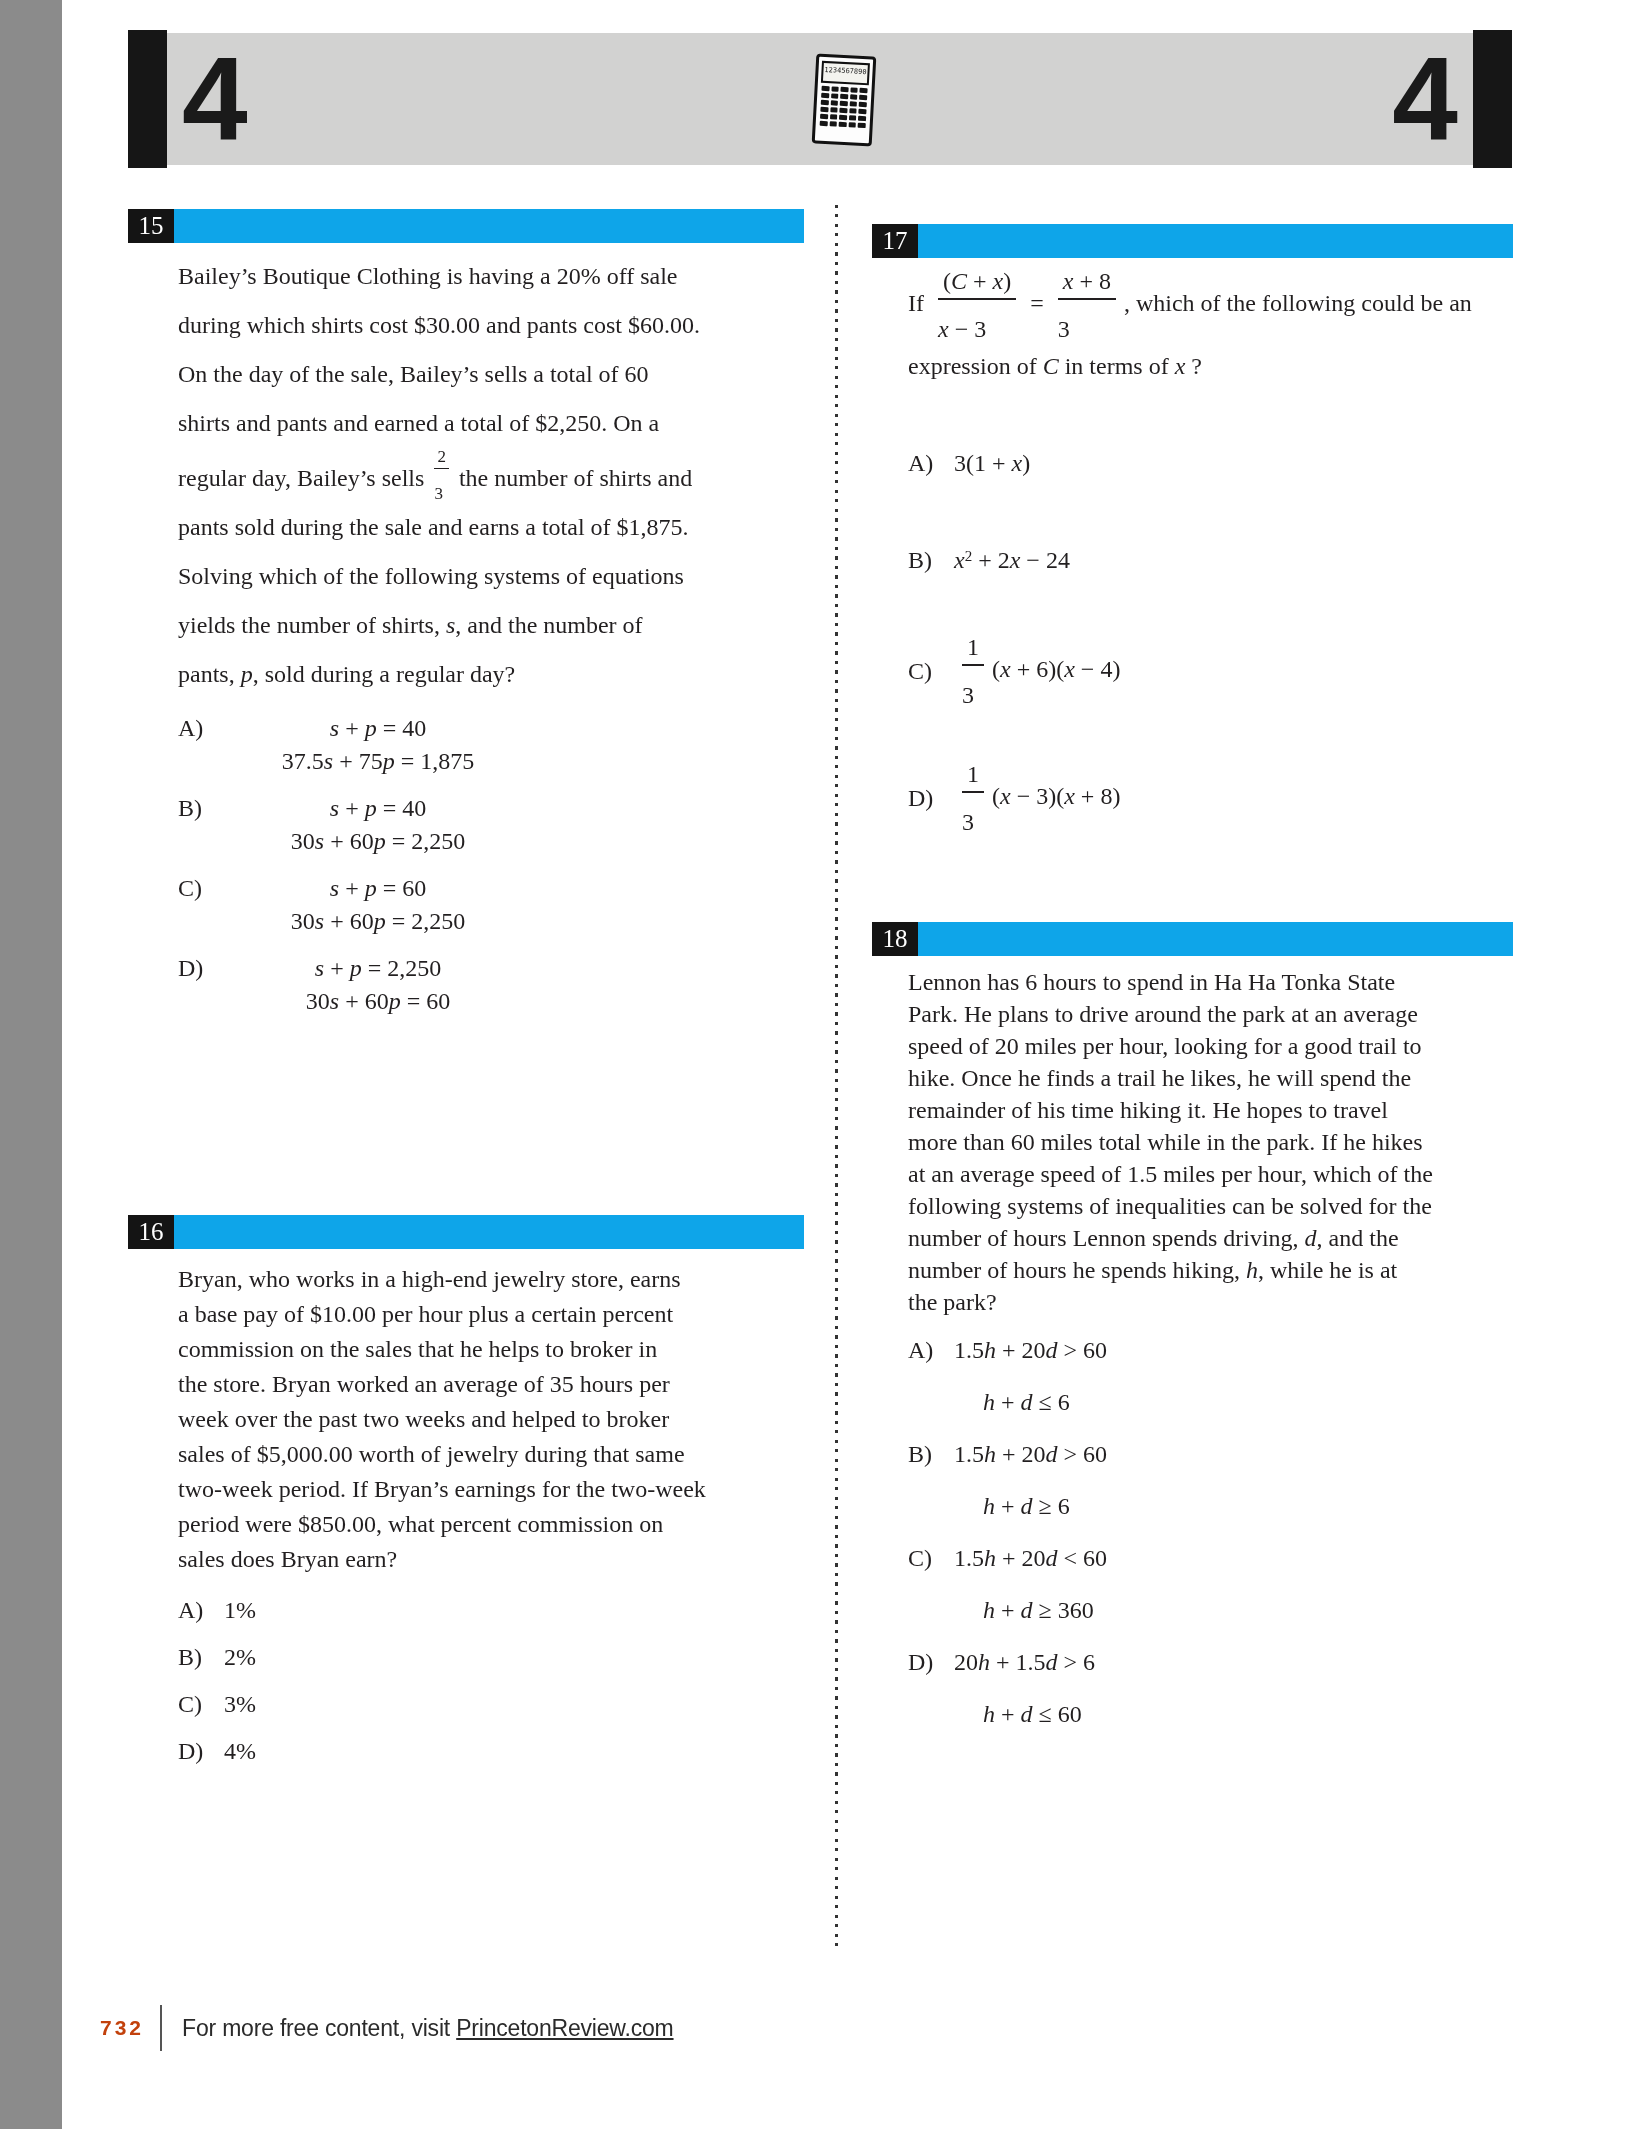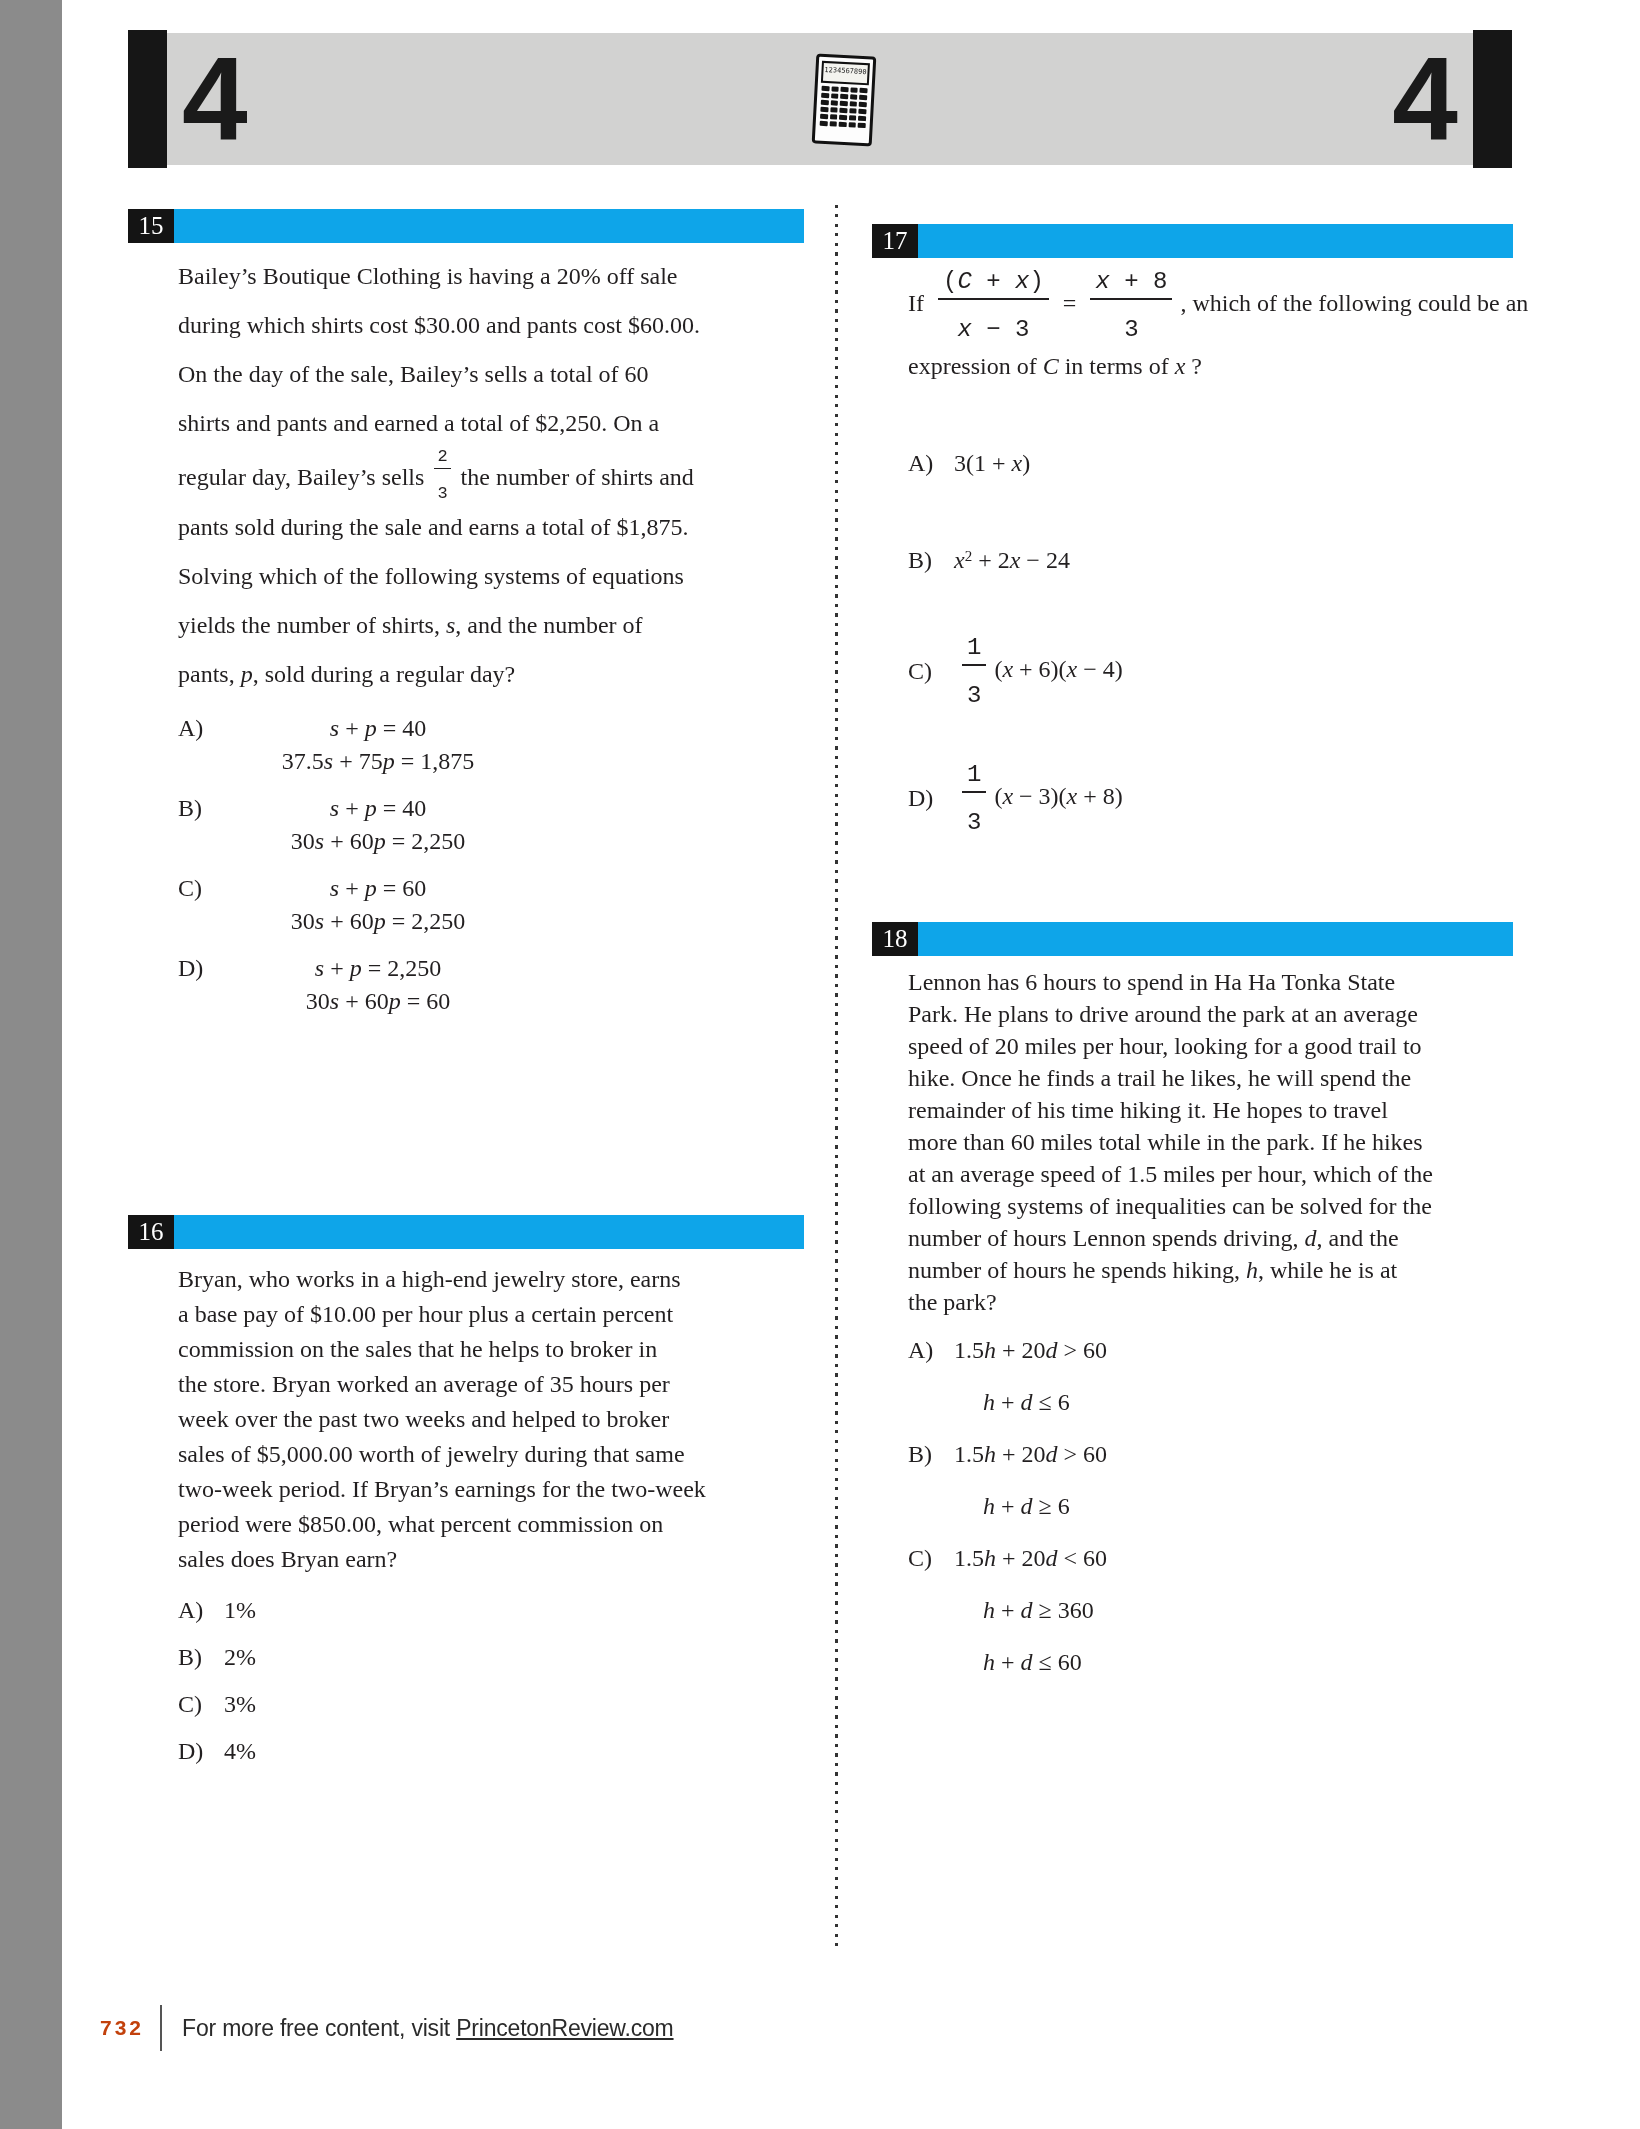--- a/index.html
+++ b/index.html
@@ -41,22 +41,22 @@
   
   .stem{position:absolute;font-size:24px;white-space:nowrap;}
   #q15-stem{left:178px;top:252px;line-height:49px;}
   #q16-stem{left:178px;top:1262px;line-height:35px;}
   #q17-stem{left:908px;top:262px;line-height:46px;padding-top:6px;}
   #q18-stem{left:908px;top:966px;line-height:32px;}
 
   .it{font-style:italic;}
   sup{font-size:15px;line-height:0;vertical-align:7px;}
 
-  .frac{display:inline-block;vertical-align:middle;text-align:center;margin:0 8px;
-        font-size:24px;line-height:1.15;font-family:Liberation Mono, monospace;}
+  .frac{display:inline-block;vertical-align:middle;margin:0 8px;
+        font-size:24px;line-height:1.15;}
   .frac .num{display:block;padding:0 5px 2px 5px;border-bottom:2px solid #221f20;}
   .frac .den{display:block;padding-top:16px;}
   .frac.small{font-size:17px;line-height:1.1;margin:0 4px;vertical-align:-13px;}
   .frac.small .num{padding:0 3px 1px 3px;border-bottom:1.5px solid #221f20;}
 
   
   .choices{position:absolute;font-size:24px;}
   #q15-choices{left:178px;top:712px;width:500px;}
   .choice-eq{display:flex;margin-bottom:14px;}
   .choice-eq .clabel{width:50px;flex:none;line-height:33px;}
@@ -235,20 +235,21 @@
     </div>
     <div class="c18">
       <div class="l1"><span class="clabel">B)</span><span><span>1.5</span><span class="it">h</span><span> + 20</span><span class="it">d</span><span> &gt; 60</span></span></div>
       <div class="l2"><span class="it">h</span><span> + </span><span class="it">d</span><span> ≥ 6</span></div>
     </div>
     <div class="c18">
       <div class="l1"><span class="clabel">C)</span><span><span>1.5</span><span class="it">h</span><span> + 20</span><span class="it">d</span><span> &lt; 60</span></span></div>
       <div class="l2"><span class="it">h</span><span> + </span><span class="it">d</span><span> ≥ 360</span></div>
     </div>
     <div class="c18">
+      <div class="l1"><span class="clabel">D)</span><span><span>20</span><span class="it">h</span><span> + 1.5</span><span class="it">d</span><span> &gt; 6</span></span></div>
       <div class="l2"><span class="it">h</span><span> + </span><span class="it">d</span><span> ≤ 60</span></div>
     </div>
   </div>
 
 
   <div class="footer">
     <span class="page-num">732</span>
     <span class="foot-rule"></span>
     <span class="foot-text"><span>For more free content, visit </span><span class="foot-link">PrincetonReview.com</span></span>
   </div>

